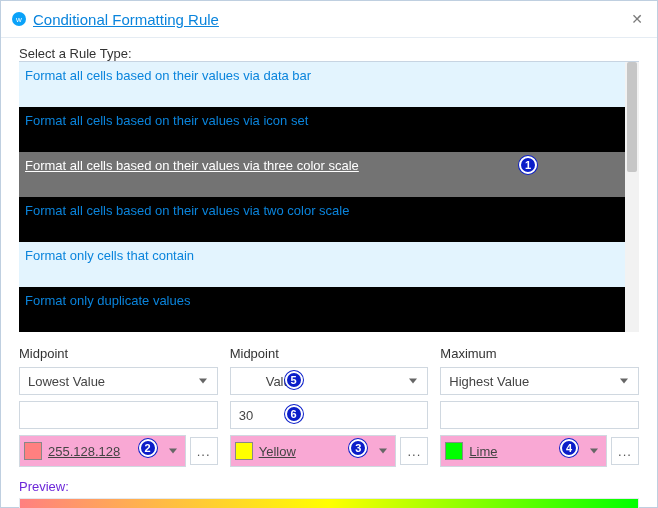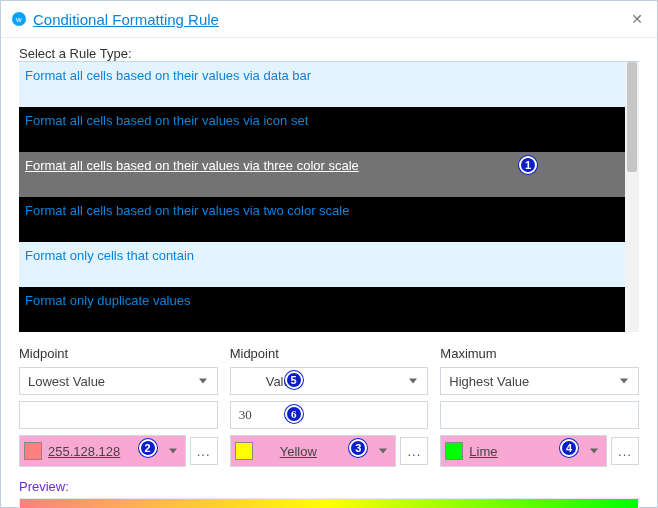--- a/index.html
+++ b/index.html
@@ -242,26 +242,26 @@
           <div class="more-btn">...</div>
         </div>
       </div>
 
       <div class="col">
         <div class="col-label">Midpoint</div>
         <div class="select" style="position:relative;padding-left:35px;">
           <span>Value</span>
           <span class="callout" style="left:54px; top:3px;">5</span>
         </div>
-        <div class="textbox" style="position:relative;font-family:Liberation Serif, serif;">
+        <div class="textbox" style="position:relative;">
           <span>30</span>
           <span class="callout" style="left:54px; top:3px;">6</span>
         </div>
         <div class="color-row">
-          <div class="color-select" style="position:relative;gap:21px;">
+          <div class="color-select" style="position:relative;">
             <span class="swatch" style="background:#ffff00"></span>
             <span>Yellow</span>
             <span class="callout" style="right:28px; top:3px;">3</span>
           </div>
           <div class="more-btn">...</div>
         </div>
       </div>
 
       <div class="col">
         <div class="col-label">Maximum</div>

